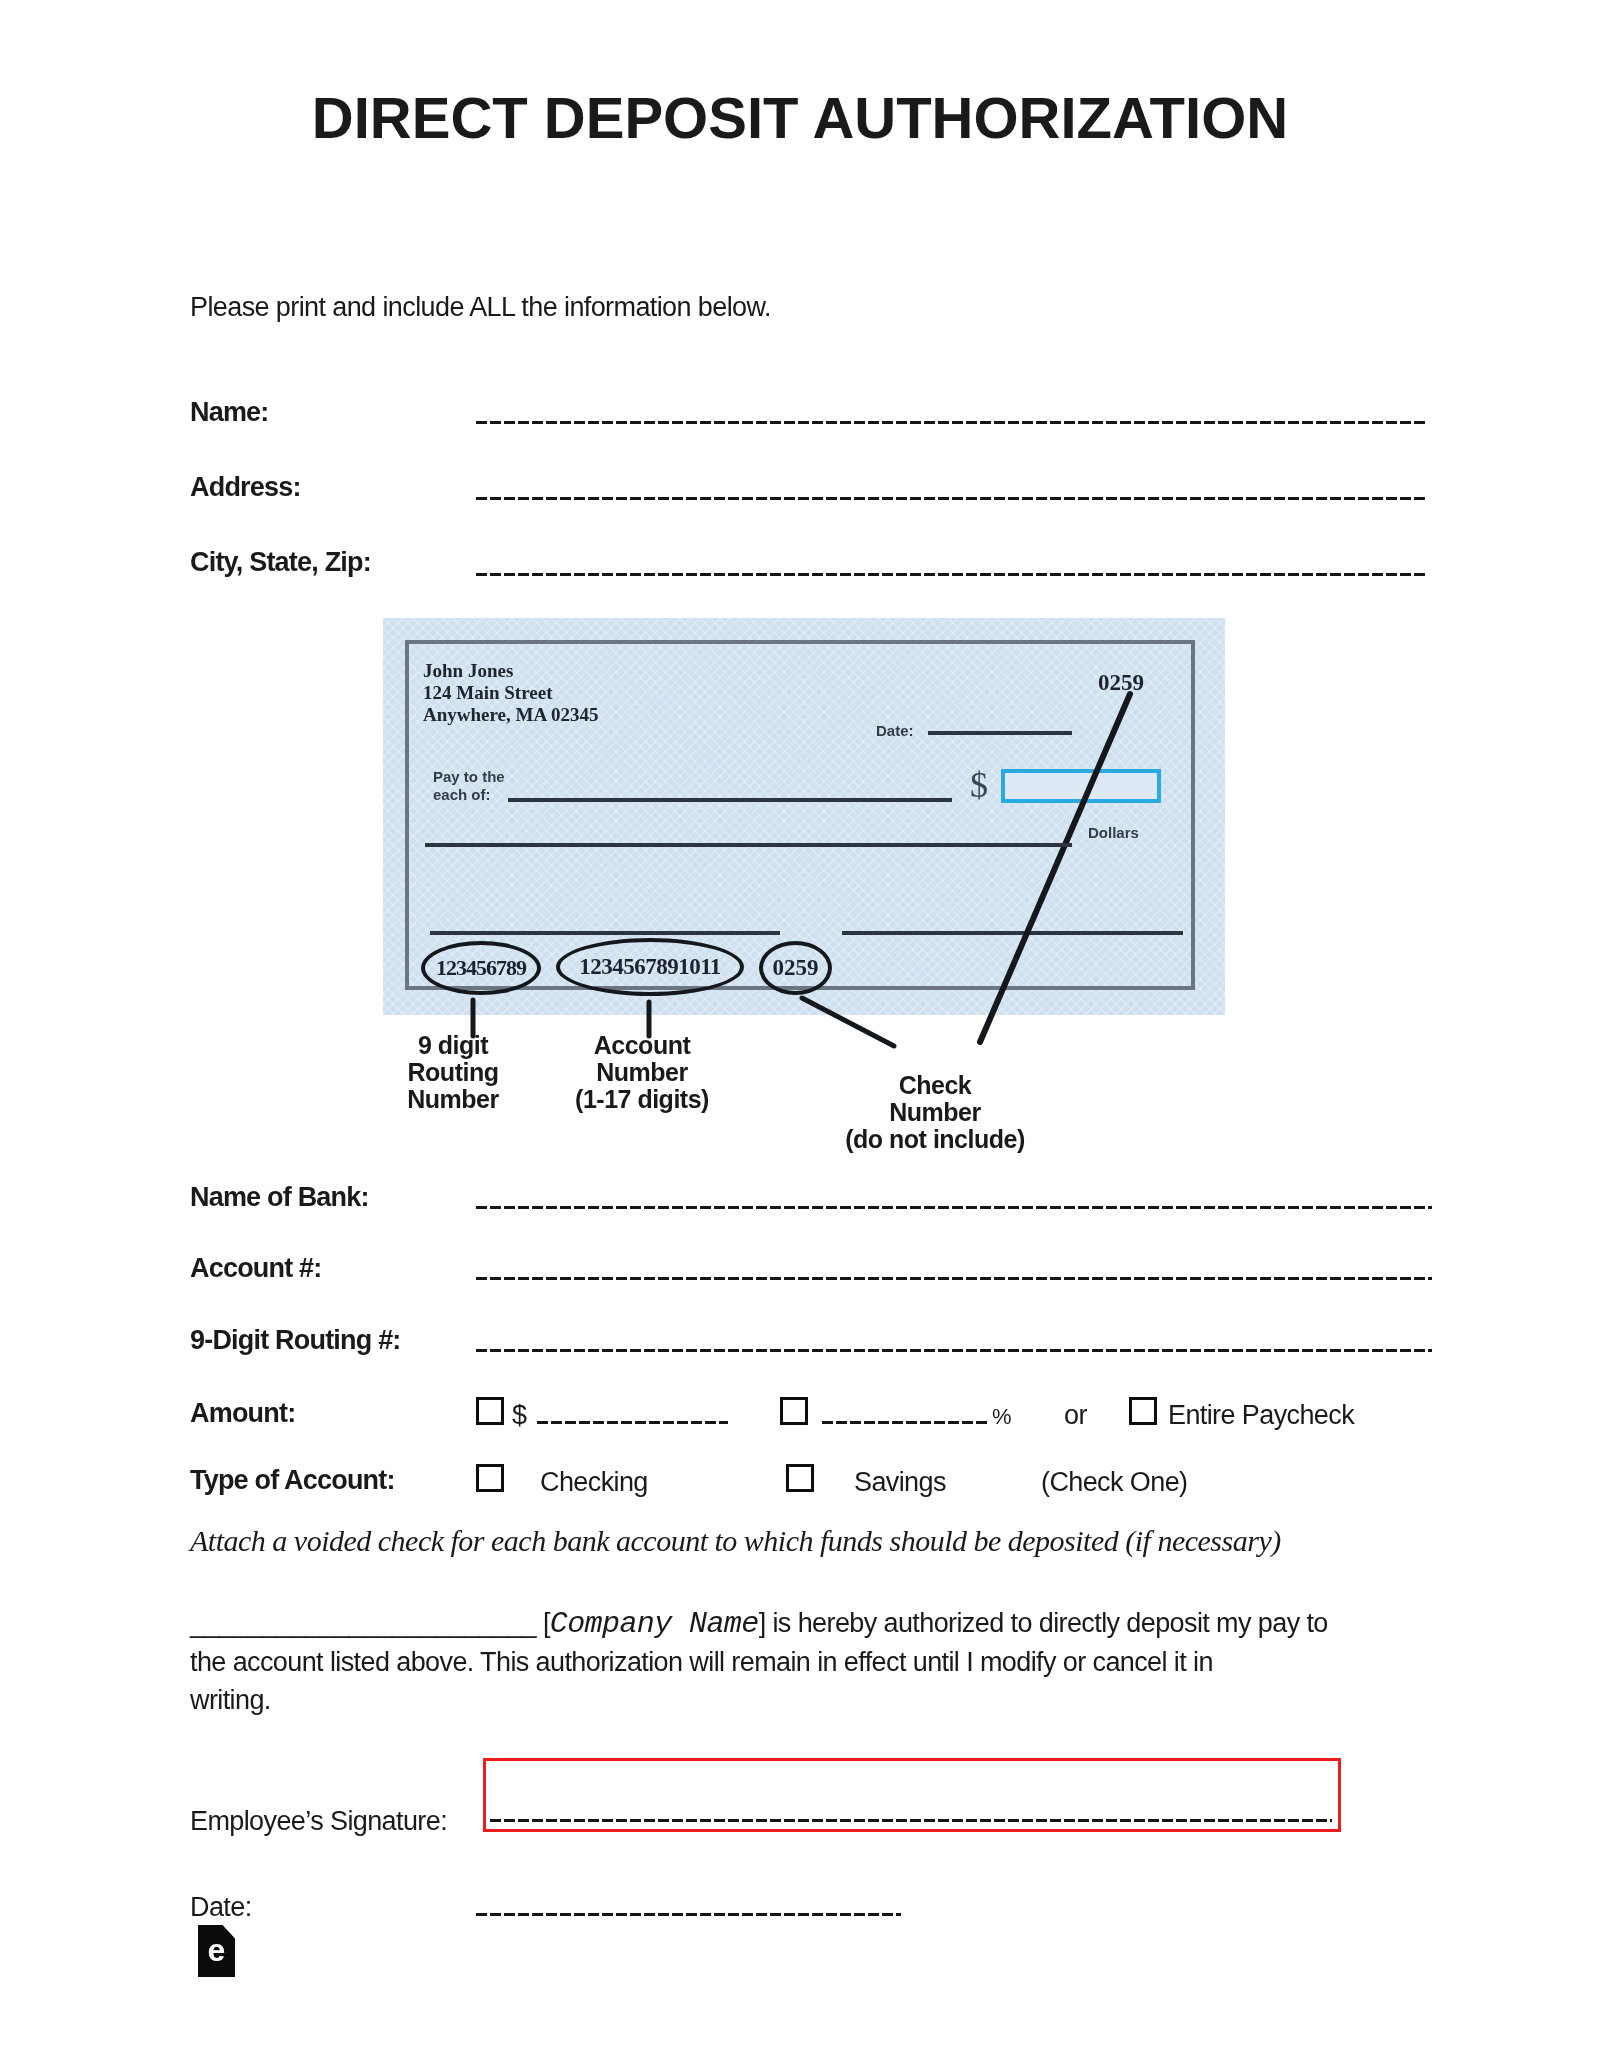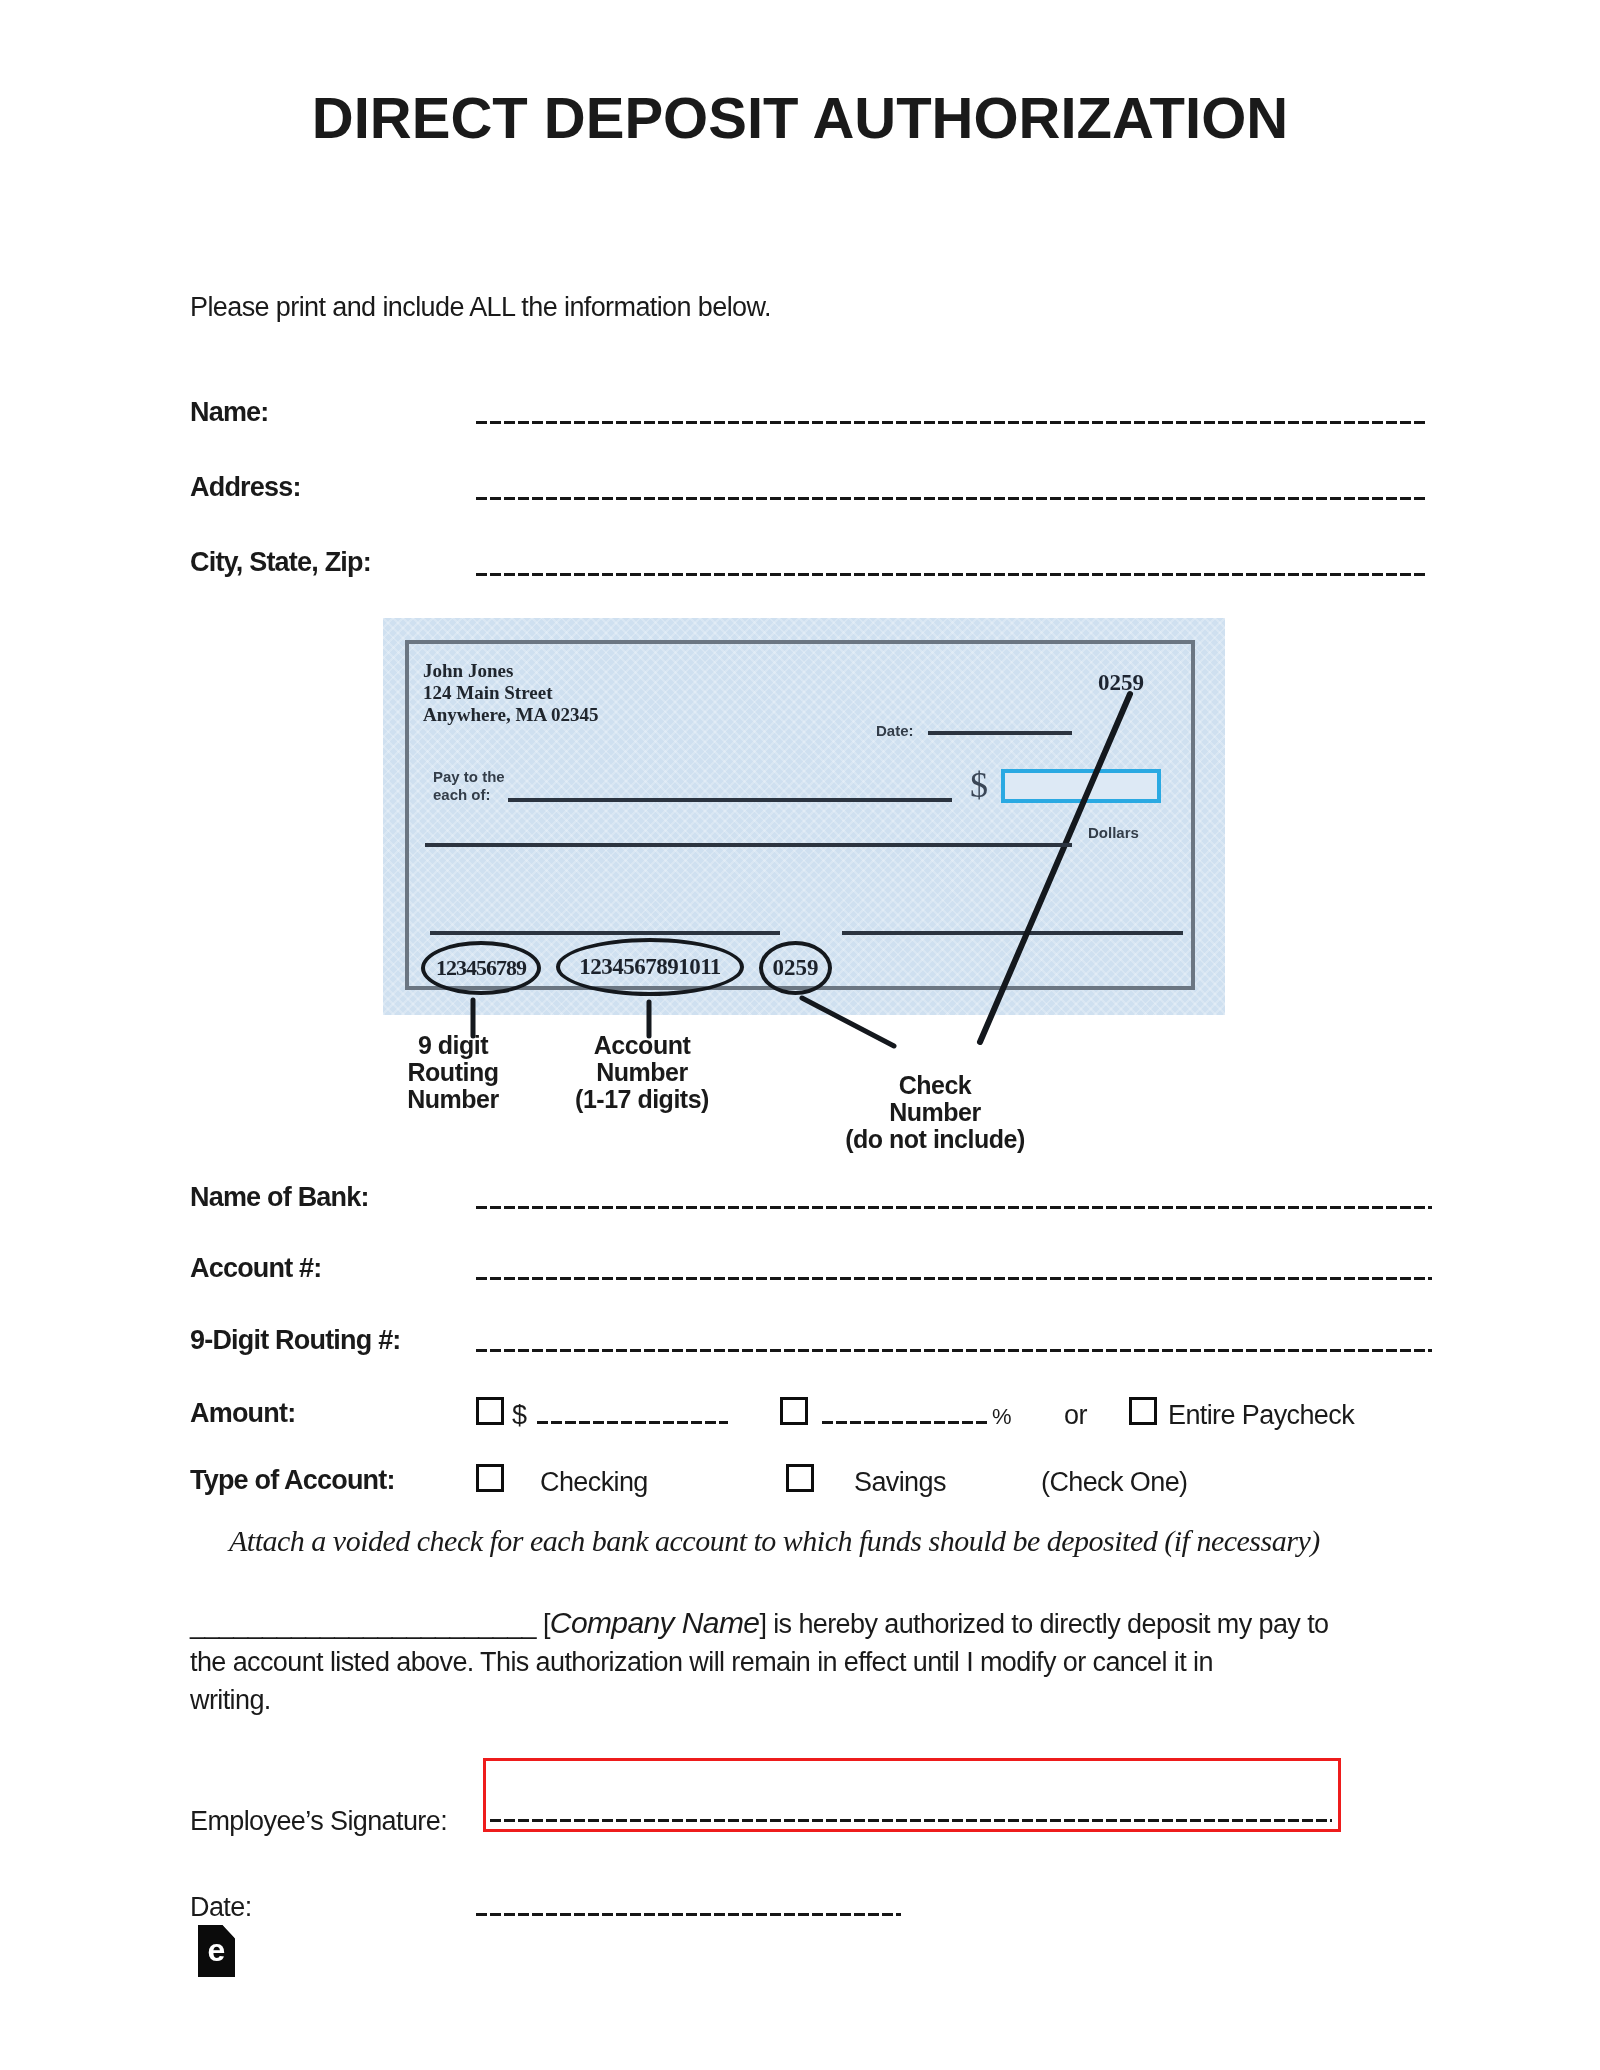--- a/index.html
+++ b/index.html
@@ -26,21 +26,21 @@
   .amount-box{left:1001px;top:769px;width:160px;height:34px;border:4px solid #2aa9e2;background:#dde9f5;box-sizing:border-box;}
   .watermark{left:598px;top:804px;font-size:60px;font-weight:bold;letter-spacing:4px;color:rgba(128,128,128,.92);z-index:2;}
   .wline{z-index:3;}
   .oval{border:4px solid #14181d;border-radius:50%;display:flex;align-items:center;justify-content:center;
         font-family:"Liberation Serif",serif;font-weight:bold;color:#1c222b;box-sizing:border-box;background:transparent;}
   .ann{font-size:25px;font-weight:bold;line-height:27px;letter-spacing:-0.5px;text-align:center;}
   .ann span{display:block;}
 
   .note{font-family:"Liberation Serif",serif;font-style:italic;font-size:30px;letter-spacing:-0.5px;}
   .para{left:190px;top:1604px;width:1270px;font-size:27px;line-height:38px;letter-spacing:-0.6px;white-space:normal;}
-  .company{font-family:Liberation Sans, sans-serif;font-style:italic;font-size:30px;}
+  .company{font-family:Liberation Mono, monospace;font-style:italic;font-size:30px;}
   .sigbox{left:483px;top:1758px;width:858px;height:74px;border:3px solid #ee1c1c;box-sizing:border-box;background:transparent;}
 
   
   .logo{left:198px;top:1925px;width:37px;height:52px;}
   .logo .sheet{position:absolute;inset:0;background:#0b0b0b;
        clip-path:polygon(0 0,66% 0,100% 26%,100% 100%,0 100%);}
   .logo .fold{position:absolute;top:0;right:0;width:13px;height:14px;background:#0b0b0b;
        clip-path:polygon(0 0,0 100%,100% 100%);}
   .logo .letter{position:absolute;left:0;top:7px;width:100%;text-align:center;
        color:#fff;font-size:32px;font-weight:bold;font-family:"Liberation Sans",sans-serif;}
@@ -145,21 +145,21 @@
   <div class="abs cb" style="left:1129px;top:1397px;"></div>
   <div class="abs txt" style="left:1168px;top:1400px;">Entire Paycheck</div>
 
   <div class="abs lbl" style="left:190px;top:1465px;">Type of Account:</div>
   <div class="abs cb" style="left:476px;top:1464px;"></div>
   <div class="abs txt" style="left:540px;top:1467px;">Checking</div>
   <div class="abs cb" style="left:786px;top:1464px;"></div>
   <div class="abs txt" style="left:854px;top:1467px;">Savings</div>
   <div class="abs txt" style="left:1041px;top:1467px;">(Check One)</div>
 
-  <div class="abs note" style="left:190px;top:1524px;margin-left:39px;">Attach a voided check for each bank account to which funds should be deposited (if necessary)</div>
+  <div class="abs note" style="left:190px;top:1524px;">Attach a voided check for each bank account to which funds should be deposited (if necessary)</div>
 
   <div class="abs para">
     <span>________________________</span><span> [</span><span class="company">Company Name</span><span>] is hereby authorized to directly deposit my pay to</span><br>
     <span>the account listed above. This authorization will remain in effect until I modify or cancel it in</span><br>
     <span>writing.</span>
   </div>
 
   <div class="abs txt" style="left:190px;top:1806px;">Employee’s Signature:</div>
   <div class="abs sigbox"></div>
   <div class="abs uline" style="left:490px;top:1819px;width:842px;"></div>

